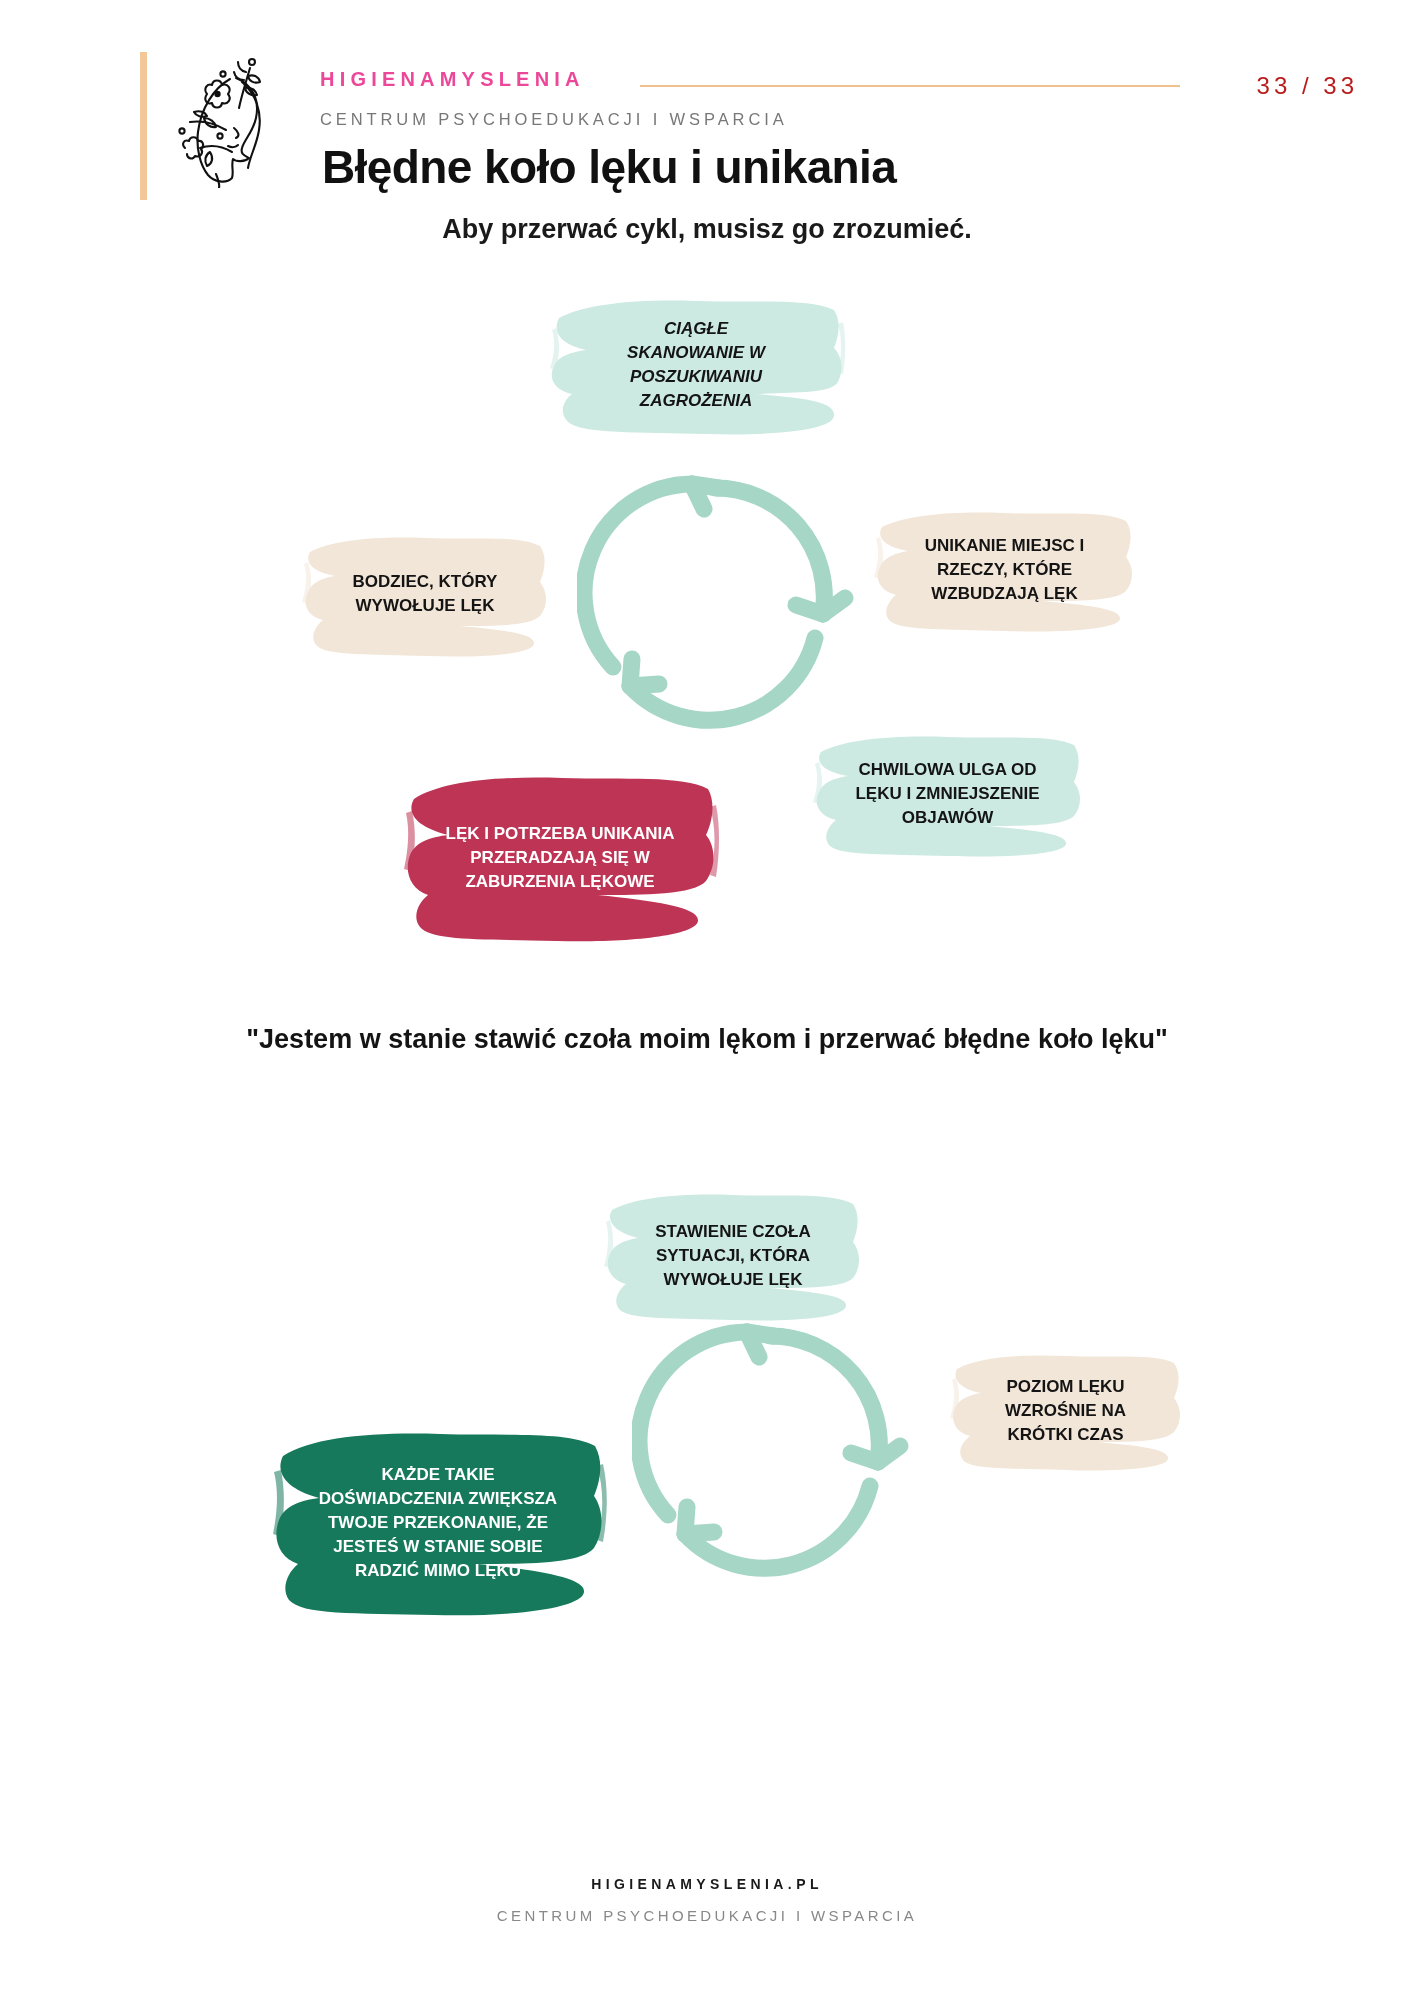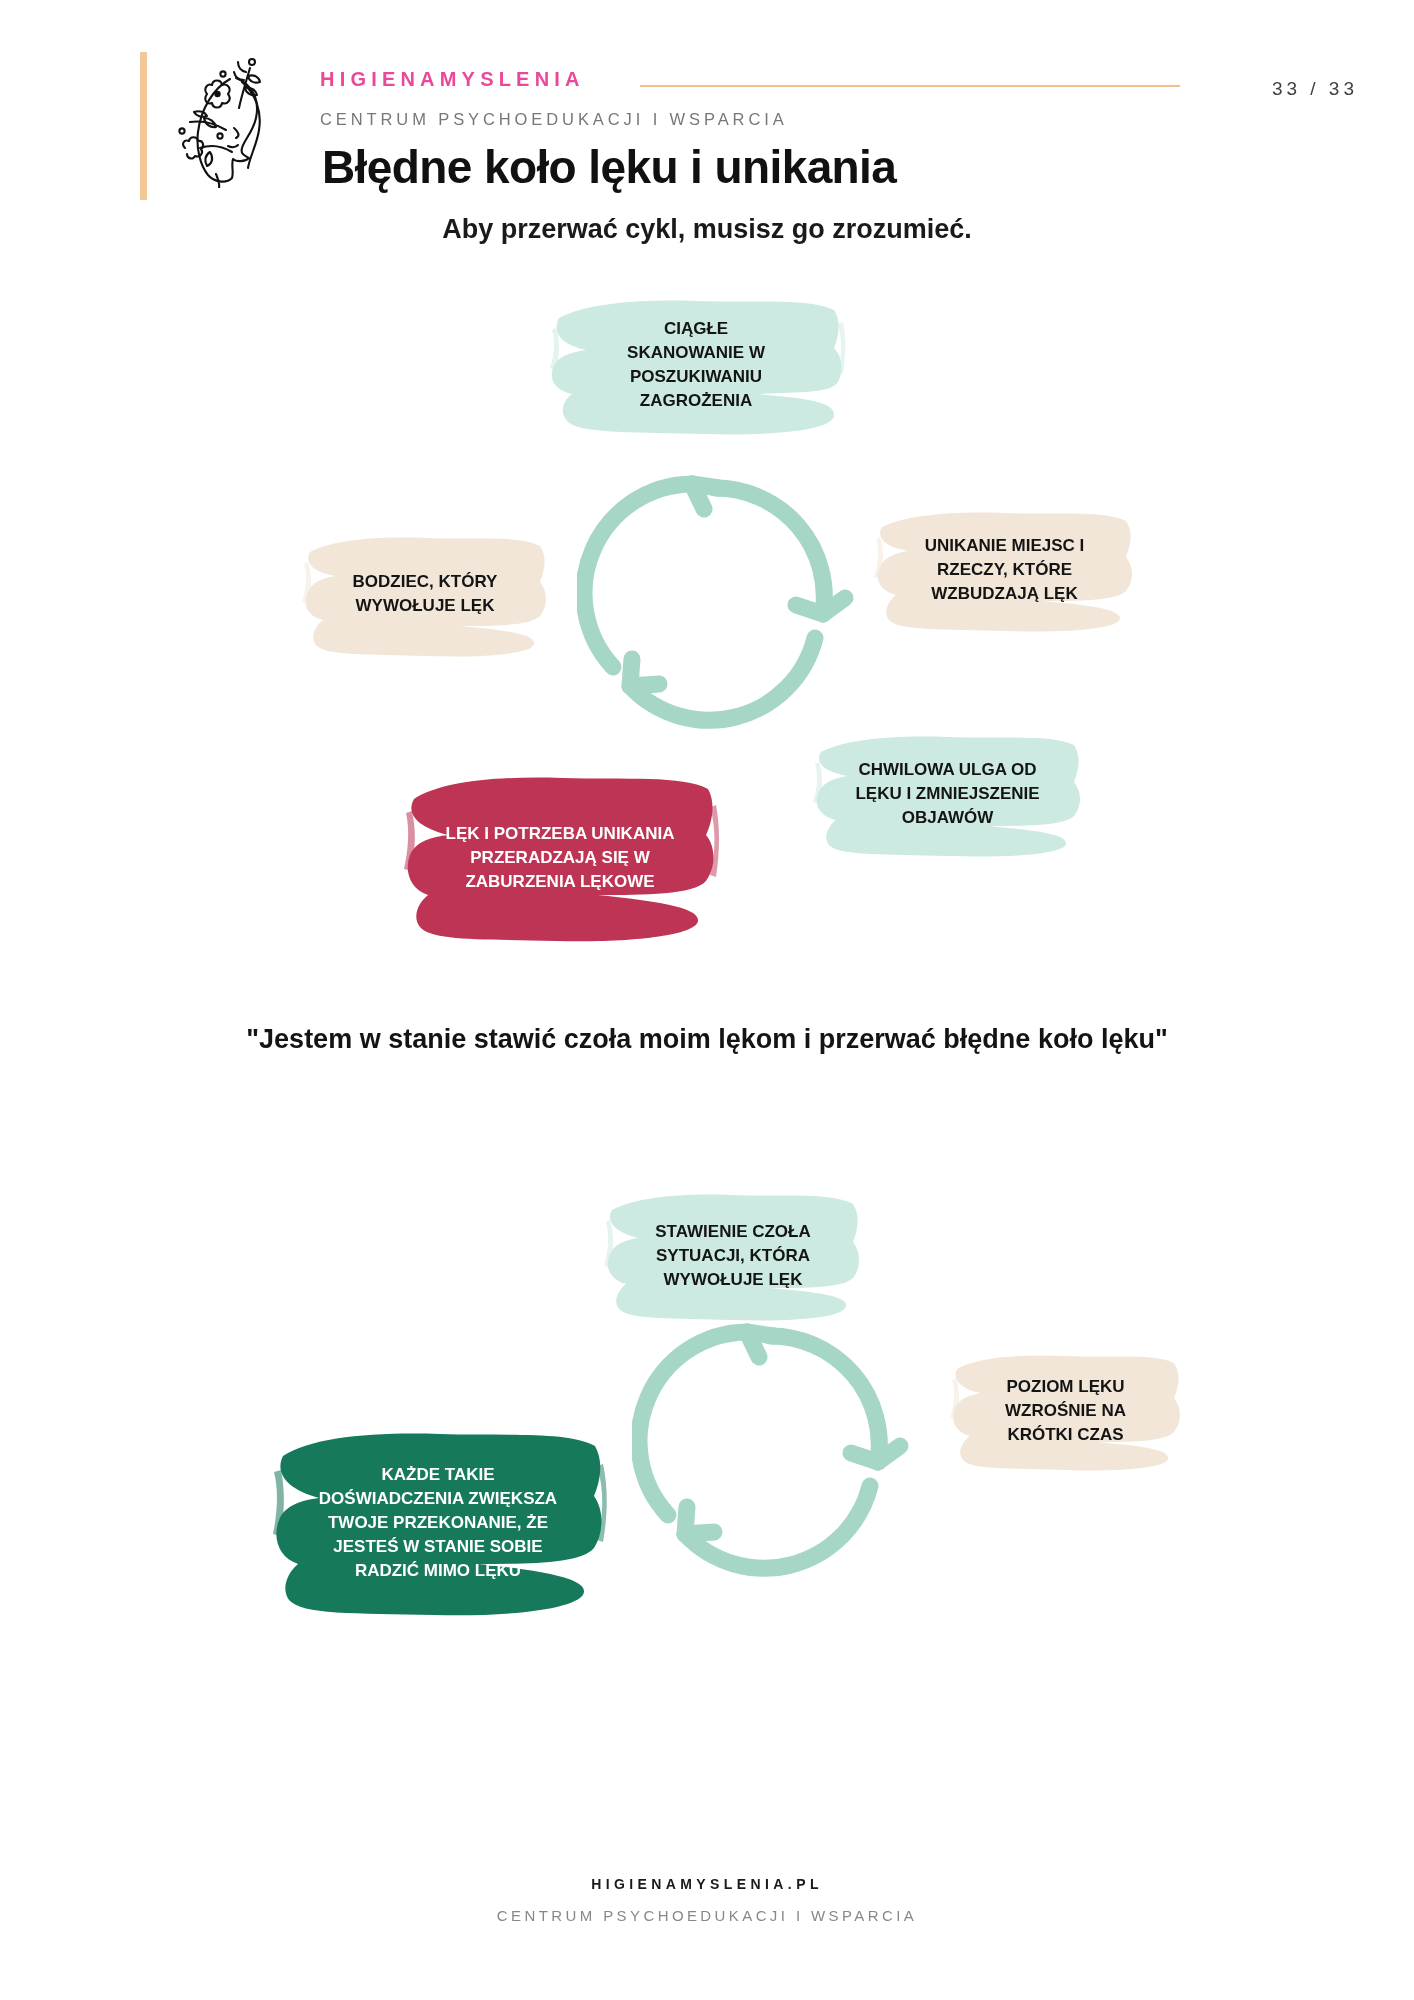--- a/index.html
+++ b/index.html
@@ -43,24 +43,24 @@
     color: #ec4899;
   }
   .brand-rule {
     position: absolute;
     left: 640px; top: 85px;
     width: 540px; height: 2px;
     background: #f0c08e;
   }
   .page-num {
     position: absolute;
-    right: 56px; top: 78px;
-    font-size: 19px;
+    right: 56px; top: 72px;
+    font-size: 24px;
     letter-spacing: 4px;
-    color: #404040;
+    color: #b91c1c;
   }
   .brand-sub {
     position: absolute;
     left: 320px; top: 110px;
     font-size: 16.5px;
     letter-spacing: 3.9px;
     color: #777777;
   }
   .page-title {
     position: absolute;
@@ -195,21 +195,21 @@
 
     <div class="brand-name">HIGIENAMYSLENIA</div>
     <div class="brand-rule"></div>
     <div class="page-num">33 / 33</div>
     <div class="brand-sub">CENTRUM PSYCHOEDUKACJI I WSPARCIA</div>
     <div class="page-title">Błędne koło lęku i unikania</div>
   </div>
 
   <div class="subtitle">Aby przerwać cykl, musisz go zrozumieć.</div>
 
-  <div class="brush" style="left:546px; top:290px; width:300px; height:150px;">
+  <div class="brush" style="left:546px; top:290px; width:300px; height:150px;font-style:italic;">
     <svg viewBox="0 0 300 150" preserveAspectRatio="none">
       <path fill="#CCEAE1" d="M13 28 C 40 14, 90 9, 150 11 C 210 13, 262 8, 288 20
         C 296 32, 292 48, 288 58 C 296 66, 298 80, 292 92
         C 284 104, 250 102, 210 104 C 260 108, 290 112, 288 126
         C 286 140, 230 146, 160 144 C 92 142, 36 144, 22 132
         C 12 122, 18 110, 26 104 C 8 100, 2 88, 8 76
         C 12 66, 26 62, 40 60 C 14 54, 6 42, 13 28 Z"></path>
       <path fill="#CCEAE1" opacity="0.55" d="M6 40 C 10 52, 8 66, 4 78 L 10 80 C 14 64, 14 50, 10 38 Z"></path>
       <path fill="#CCEAE1" opacity="0.5" d="M292 34 C 296 48, 296 66, 292 82 L 297 84 C 300 64, 300 46, 297 32 Z"></path>
     </svg>

